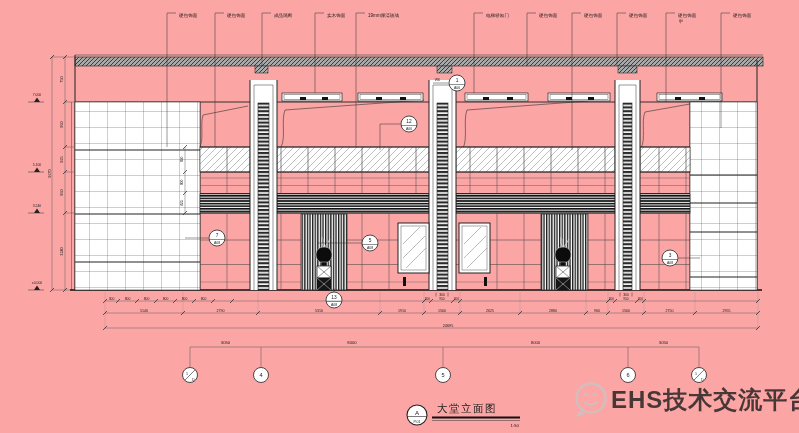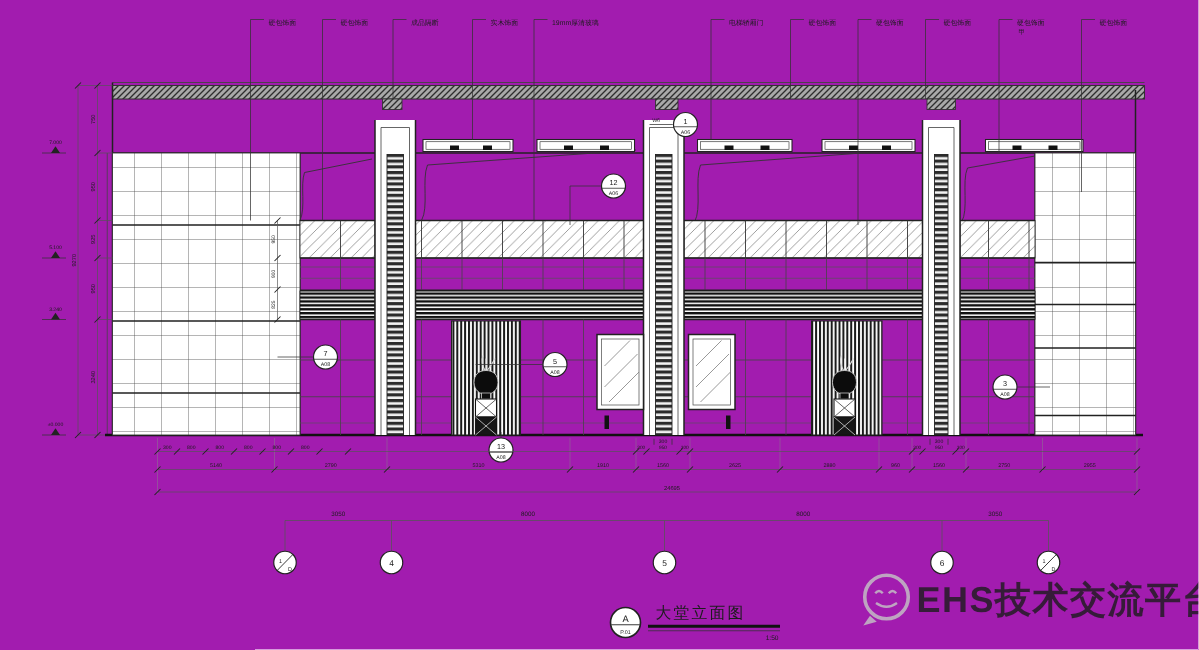--- a/index.html
+++ b/index.html
@@ -1,16 +1,16 @@
 <!DOCTYPE html>
 <html><head>
 <meta charset="utf-8">
 <style>
   html,body{margin:0;padding:0;background:#ffffff;}
-  .stage{position:relative;width:799px;height:433px;background:#a21caf;overflow:hidden;
+  .stage{position:relative;width:799px;height:433px;background:#fca5a5;overflow:hidden;
          font-family:"Liberation Sans", sans-serif;}
   svg{position:absolute;left:0;top:0;}
   svg text{fill:#1c1c1c;font-family:"Liberation Sans", sans-serif;}
   .wm text{font-weight:bold;letter-spacing:1px;}
 </style>
 </head>
 <body>
 
 <div class="stage">
 <svg width="799" height="433" viewBox="0 0 799 433">

